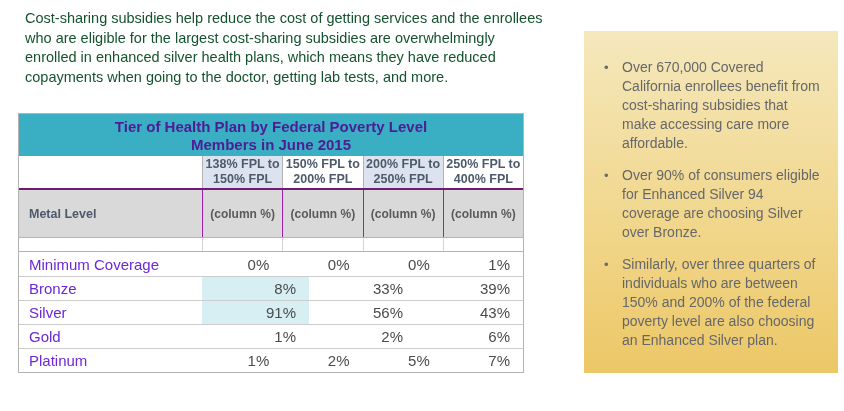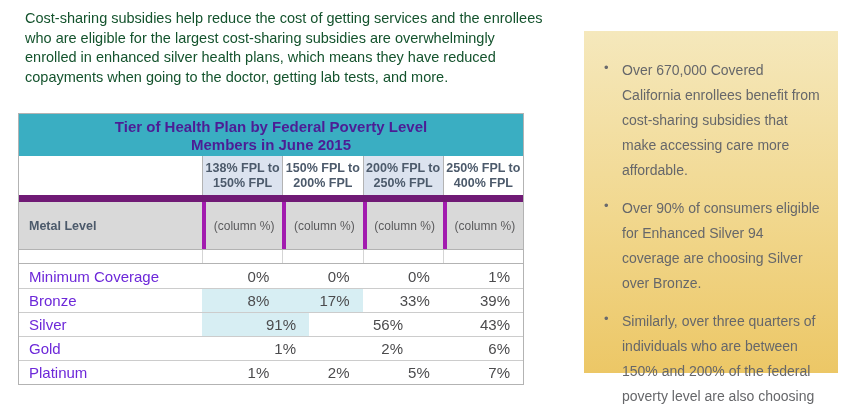--- a/index.html
+++ b/index.html
@@ -21,30 +21,30 @@
   .tbl-title {
     background: #3aaec2; color: #4c1d95; font-weight: bold;
     font-size: 15px; line-height: 18px; text-align: center;
     height: 42px; padding-top: 4px;
   }
   .trow { display: flex; width: 100%; }
   .cell { overflow: hidden; }
   .label-col { flex: 0 0 183px; }
   .val-col { flex: 1 1 0; }
 
-  .header-row { height: 46px; border-bottom: 7px solid #701a75; }
+  .header-row { height: 34px; border-bottom: 2px solid #701a75; }
   .header-row .cell + .cell { border-left: 1px solid #b3b3b3; }
   .fpl-cell {
     display: flex; flex-direction: column; justify-content: center; align-items: center;
     font-size: 12.5px; font-weight: bold; color: #4c5a6b; line-height: 15px; text-align: center;
   }
   .fpl-blue { background: #dce3ef; }
 
   .metal-row { height: 48px; border-bottom: 1px solid #b3b3b3; background: #d9d9d9; }
-  .metal-row .cell + .cell { border-left: 4px solid #a21caf; }
+  .metal-row .cell + .cell { border-left: 1px solid #a21caf; font-weight: bold; }
   .metal-label {
     display: flex; align-items: center; padding-left: 10px;
     font-size: 12.5px; font-weight: bold; color: #4c5a6b;
   }
   .colpct {
     display: flex; align-items: center; justify-content: center;
     font-size: 12px; color: #5a5a5c;
   }
 
   .spacer-row { height: 14px; border-bottom: 1px solid #b3b3b3; background: #ffffff; }
@@ -66,21 +66,21 @@
   .sidebar {
     position: absolute; left: 584px; top: 31px; width: 254px; height: 342px;
     background: linear-gradient(to bottom, #f5e8bc 0%, #f1d78d 55%, #ecc766 100%);
     padding: 27px 14px 0 20px;
   }
   .bullet-item { display: flex; margin-bottom: 13px; }
   .bullet-marker {
     flex: 0 0 18px; color: #6a6a6d; font-size: 13px; line-height: 19px;
   }
   .bullet-text {
-    flex: 1 1 auto; color: #66676a; font-size: 14px; line-height: 25px;
+    flex: 1 1 auto; color: #66676a; font-size: 14px; line-height: 19px;
   }
 </style>
 </head>
 <body>
 
 <div class="intro">
   <div>Cost-sharing subsidies help reduce the cost of getting services and the enrollees</div>
   <div>who are eligible for the largest cost-sharing subsidies are overwhelmingly</div>
   <div>enrolled in enhanced silver health plans, which means they have reduced</div>
   <div>copayments when going to the doctor, getting lab tests, and more.</div>
@@ -133,21 +133,20 @@
     <div class="cell label-col data-label">Minimum Coverage</div>
     <div class="cell val-col data-val">0%</div>
     <div class="cell val-col data-val">0%</div>
     <div class="cell val-col data-val">0%</div>
     <div class="cell val-col data-val">1%</div>
   </div>
 
   <div class="trow data-row">
     <div class="cell label-col data-label">Bronze</div>
     <div class="cell val-col data-val hl">8%</div>
-    <div class="cell val-col data-val hl">17%</div>
     <div class="cell val-col data-val">33%</div>
     <div class="cell val-col data-val">39%</div>
   </div>
 
   <div class="trow data-row">
     <div class="cell label-col data-label">Silver</div>
     <div class="cell val-col data-val hl">91%</div>
     <div class="cell val-col data-val">56%</div>
     <div class="cell val-col data-val">43%</div>
   </div>

